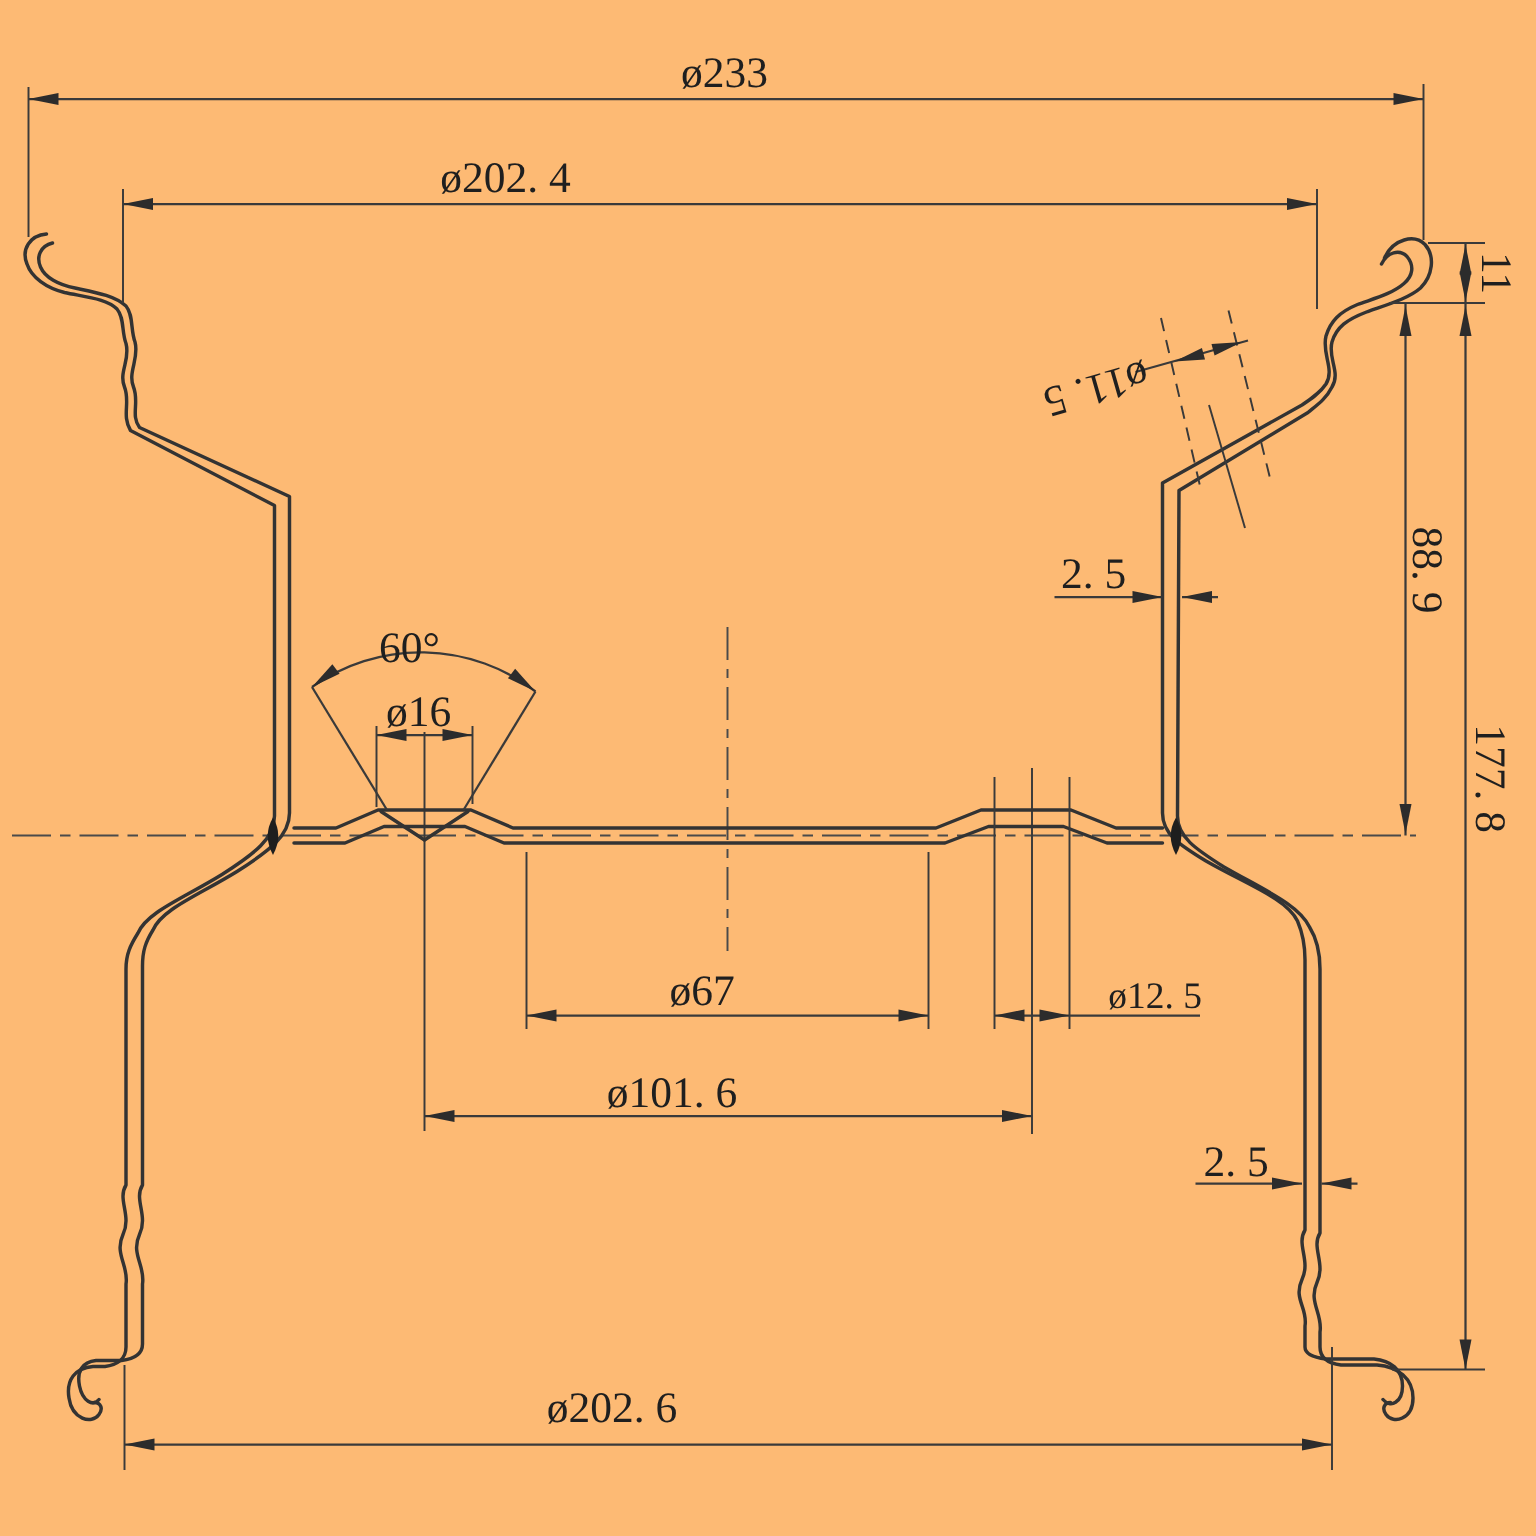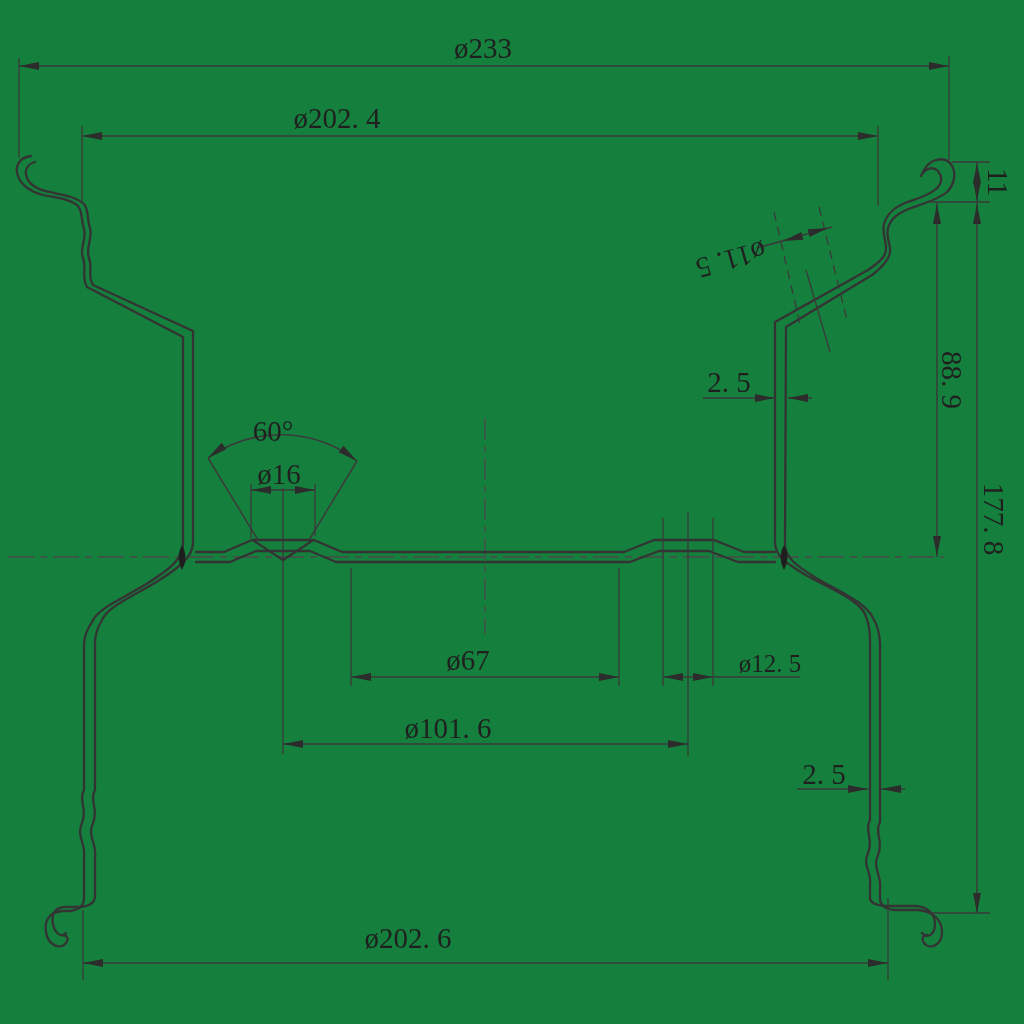--- a/index.html
+++ b/index.html
@@ -1,16 +1,16 @@
 <!DOCTYPE html>
 <html><head>
 <meta charset="utf-8">
 <style>
   html,body{margin:0;padding:0;background:#ffffff;}
-  .page{width:1024px;height:1024px;position:relative;background:#15803d;overflow:hidden;
+  .page{width:1024px;height:1024px;position:relative;background:#fdba74;overflow:hidden;
         font-family:"Liberation Serif","DejaVu Serif",serif;}
   svg{display:block;}
   .profile{fill:none;stroke:#333333;stroke-width:2.3;stroke-linecap:round;stroke-linejoin:round;}
   .dim{fill:none;stroke:#3a3a3a;stroke-width:1.5;}
   .ext{fill:none;stroke:#3a3a3a;stroke-width:1.3;}
   .cl{fill:none;stroke:#4a4a4a;stroke-width:1.3;stroke-dasharray:26 6 7 6;}
   .axis{fill:none;stroke:#4a4a4a;stroke-width:1.3;stroke-dasharray:22 6 6 6;}
   .dashed{fill:none;stroke:#3a3a3a;stroke-width:1.3;stroke-dasharray:9 6;}
   .arrow{fill:#2c2c2c;stroke:none;}
   .weld{fill:#1e1e1e;stroke:none;}

